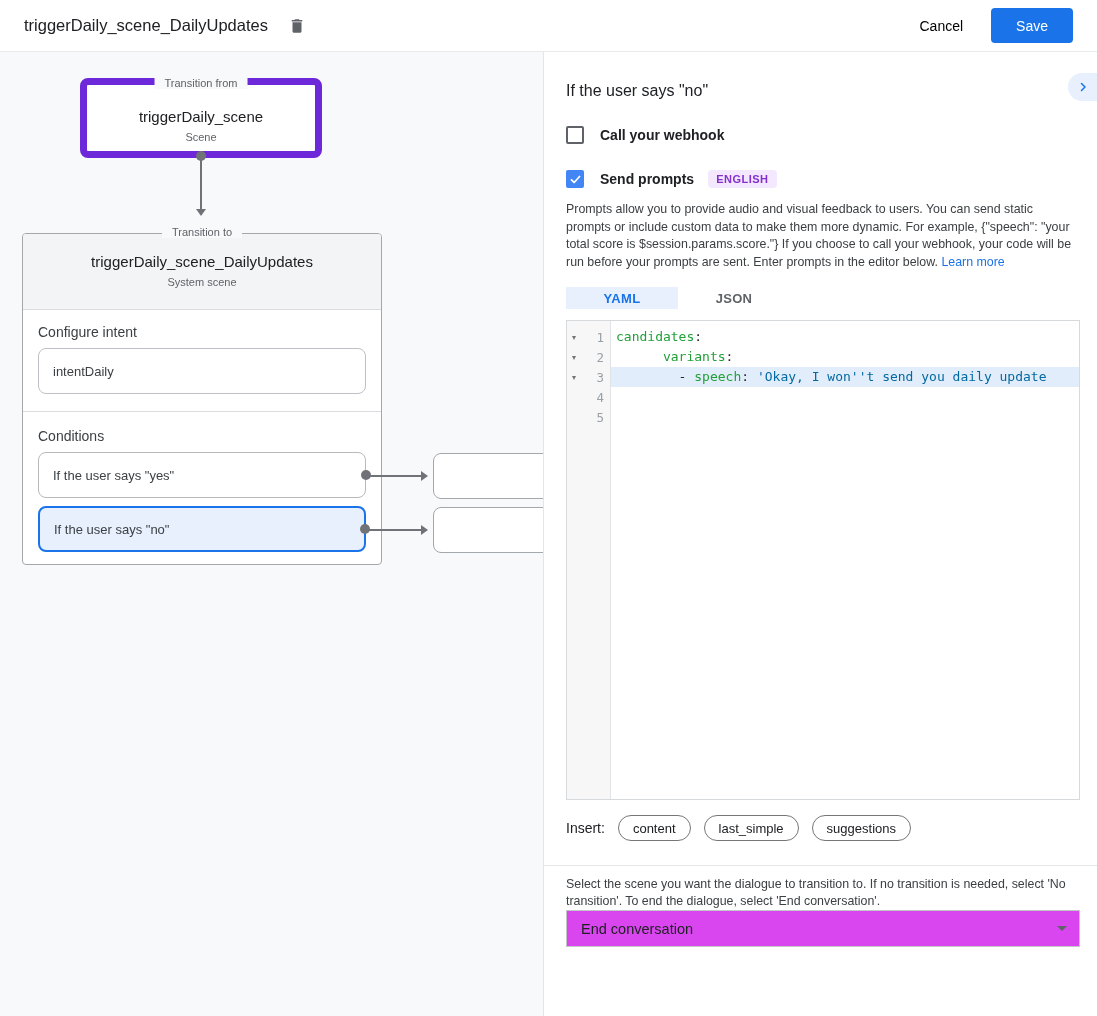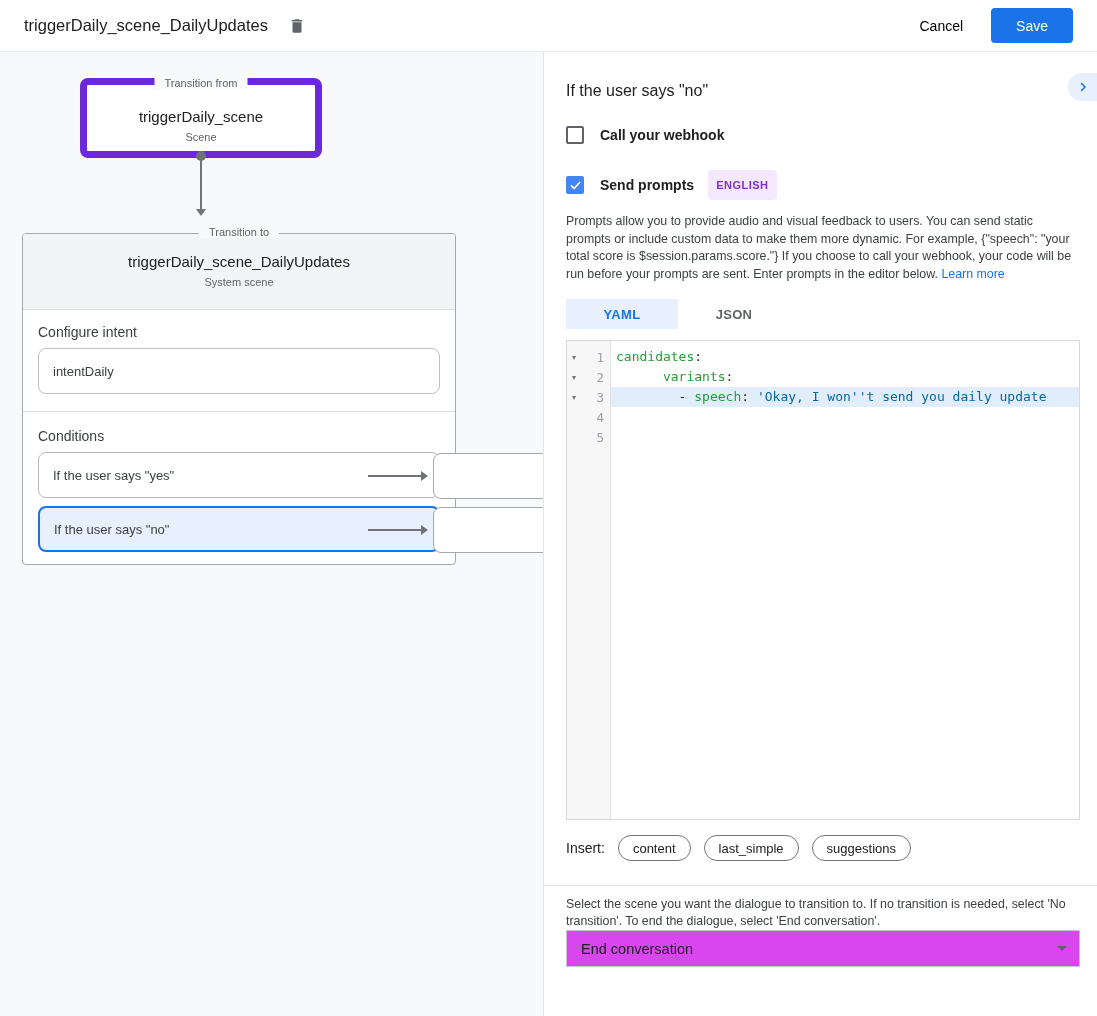--- a/index.html
+++ b/index.html
@@ -24,47 +24,47 @@
   .card-from { position:absolute; left:80px; top:26px; width:242px; height:80px; background:#fff; border:7px solid #6d28d9; border-radius:8px; text-align:center; }
   .card-from .card-title { margin-top:23px; font-size:15px; color:#202124; }
   .card-sub { margin-top:6px; font-size:11px; color:#5f6368; }
 
   .dot { position:absolute; width:10px; height:10px; border-radius:50%; background:#6f7377; }
   .vline { position:absolute; width:2px; background:#6f7377; }
   .arrow-down { position:absolute; width:0; height:0; border-left:5px solid transparent; border-right:5px solid transparent; border-top:7px solid #6f7377; }
   .hline { position:absolute; height:2px; background:#6f7377; }
   .arrow-right { position:absolute; width:0; height:0; border-top:5px solid transparent; border-bottom:5px solid transparent; border-left:7px solid #6f7377; }
 
-  .card-to { position:absolute; left:22px; top:181px; width:434px; background:#fff; border:1px solid #a3a8ad; border-radius:4px; }
+  .card-to { position:absolute; left:22px; top:181px; width:360px; background:#fff; border:1px solid #a3a8ad; border-radius:4px; }
   .to-header { height:76px; background:#f3f4f6; border-bottom:1px solid #dadce0; text-align:center; border-radius:3px 3px 0 0; }
   .to-header .card-title { padding-top:19px; font-size:15px; color:#202124; }
   .sec-intent { padding:14px 15px 17px; border-bottom:1px solid #dadce0; }
   .sec-label { font-size:14px; color:#3c4043; }
   .intent-box { margin-top:8px; height:46px; border:1px solid #bdc1c6; border-radius:8px; display:flex; align-items:center; padding:0 14px; font-size:13px; color:#3c4043; background:#fff; }
   .sec-cond { padding:16px 15px 12px; }
   .cond-row { position:relative; margin-top:8px; height:46px; border:1px solid #b6babd; border-radius:8px; background:#fff; display:flex; align-items:center; padding:0 14px; font-size:13px; color:#3c4043; cursor:pointer; }
   .cond-row.selected { border:2px solid #1a73e8; background:#e8f0fe; }
   .port-dot { position:absolute; right:-6px; top:50%; margin-top:-5px; width:10px; height:10px; border-radius:50%; background:#6f7377; }
   .target-box { position:absolute; left:433px; width:150px; height:46px; background:#fff; border:1px solid #a3a8ad; border-radius:8px; }
 
   
   .panel-title { margin-top:30px; font-size:16px; font-weight:normal; color:#202124; }
   .expand-btn { position:absolute; right:0; top:21px; width:29px; height:28px; background:#e8f0fe; border:none; border-radius:14px 0 0 14px; display:flex; align-items:center; justify-content:center; cursor:pointer; }
 
   .chk-row { display:flex; align-items:center; margin-top:26px; }
   .chk { width:18px; height:18px; border:2px solid #5f6368; border-radius:2px; background:#fff; flex:none; display:flex; align-items:center; justify-content:center; cursor:pointer; }
   .chk.checked { border:none; background:#4285f4; }
   .chk-label { margin-left:16px; font-size:14px; font-weight:bold; color:#202124; }
-  .badge { margin-left:14px; background:#f3e8fd; color:#8430ce; font-size:11px; font-weight:bold; letter-spacing:.5px; padding:9px 8px; border-radius:4px; }
+  .badge { margin-left:14px; background:#f3e8fd; color:#8430ce; font-size:11px; font-weight:bold; letter-spacing:.5px; padding:3px 8px; border-radius:4px; }
 
   .desc { margin-top:13px; font-size:12.4px; line-height:17.5px; color:#3c4043; }
   .link { color:#1a73e8; text-decoration:none; cursor:pointer; }
 
   .tabs { display:flex; margin-top:16px; }
-  .tab { width:112px; height:30px; display:flex; align-items:center; justify-content:center; font-size:13px; font-weight:bold; color:#5f6368; letter-spacing:.3px; cursor:pointer;text-align:center; }
+  .tab { width:112px; height:22px; display:flex; align-items:center; justify-content:center; font-size:13px; font-weight:bold; color:#5f6368; letter-spacing:.3px; cursor:pointer;text-align:center; }
   .tab.active { background:#e8f0fe; color:#1a73e8; }
 
   .editor { margin-top:11px; height:480px; border:1px solid #d7dadd; display:flex; background:#fff; }
   .gutter { width:44px; background:#f7f7f7; border-right:1px solid #e1e3e6; padding-top:6px; flex:none; }
   .g-row { height:20px; display:flex; align-items:center; }
   .g-fold { width:14px; font-size:8px; color:#757575; text-align:center; cursor:pointer; }
   .g-num { flex:1; text-align:right; padding-right:6px; font-family:"DejaVu Sans Mono",monospace; font-size:12.5px; color:#9aa0a6; }
   .code { flex:1; padding-top:6px; overflow:hidden; cursor:text; }
   .c-row { height:20px; line-height:20px; font-family:"DejaVu Sans Mono",monospace; font-size:13px; white-space:pre; padding-left:5px; color:#26282a; }
   .c-row.hl { background:#e2edfb; }

